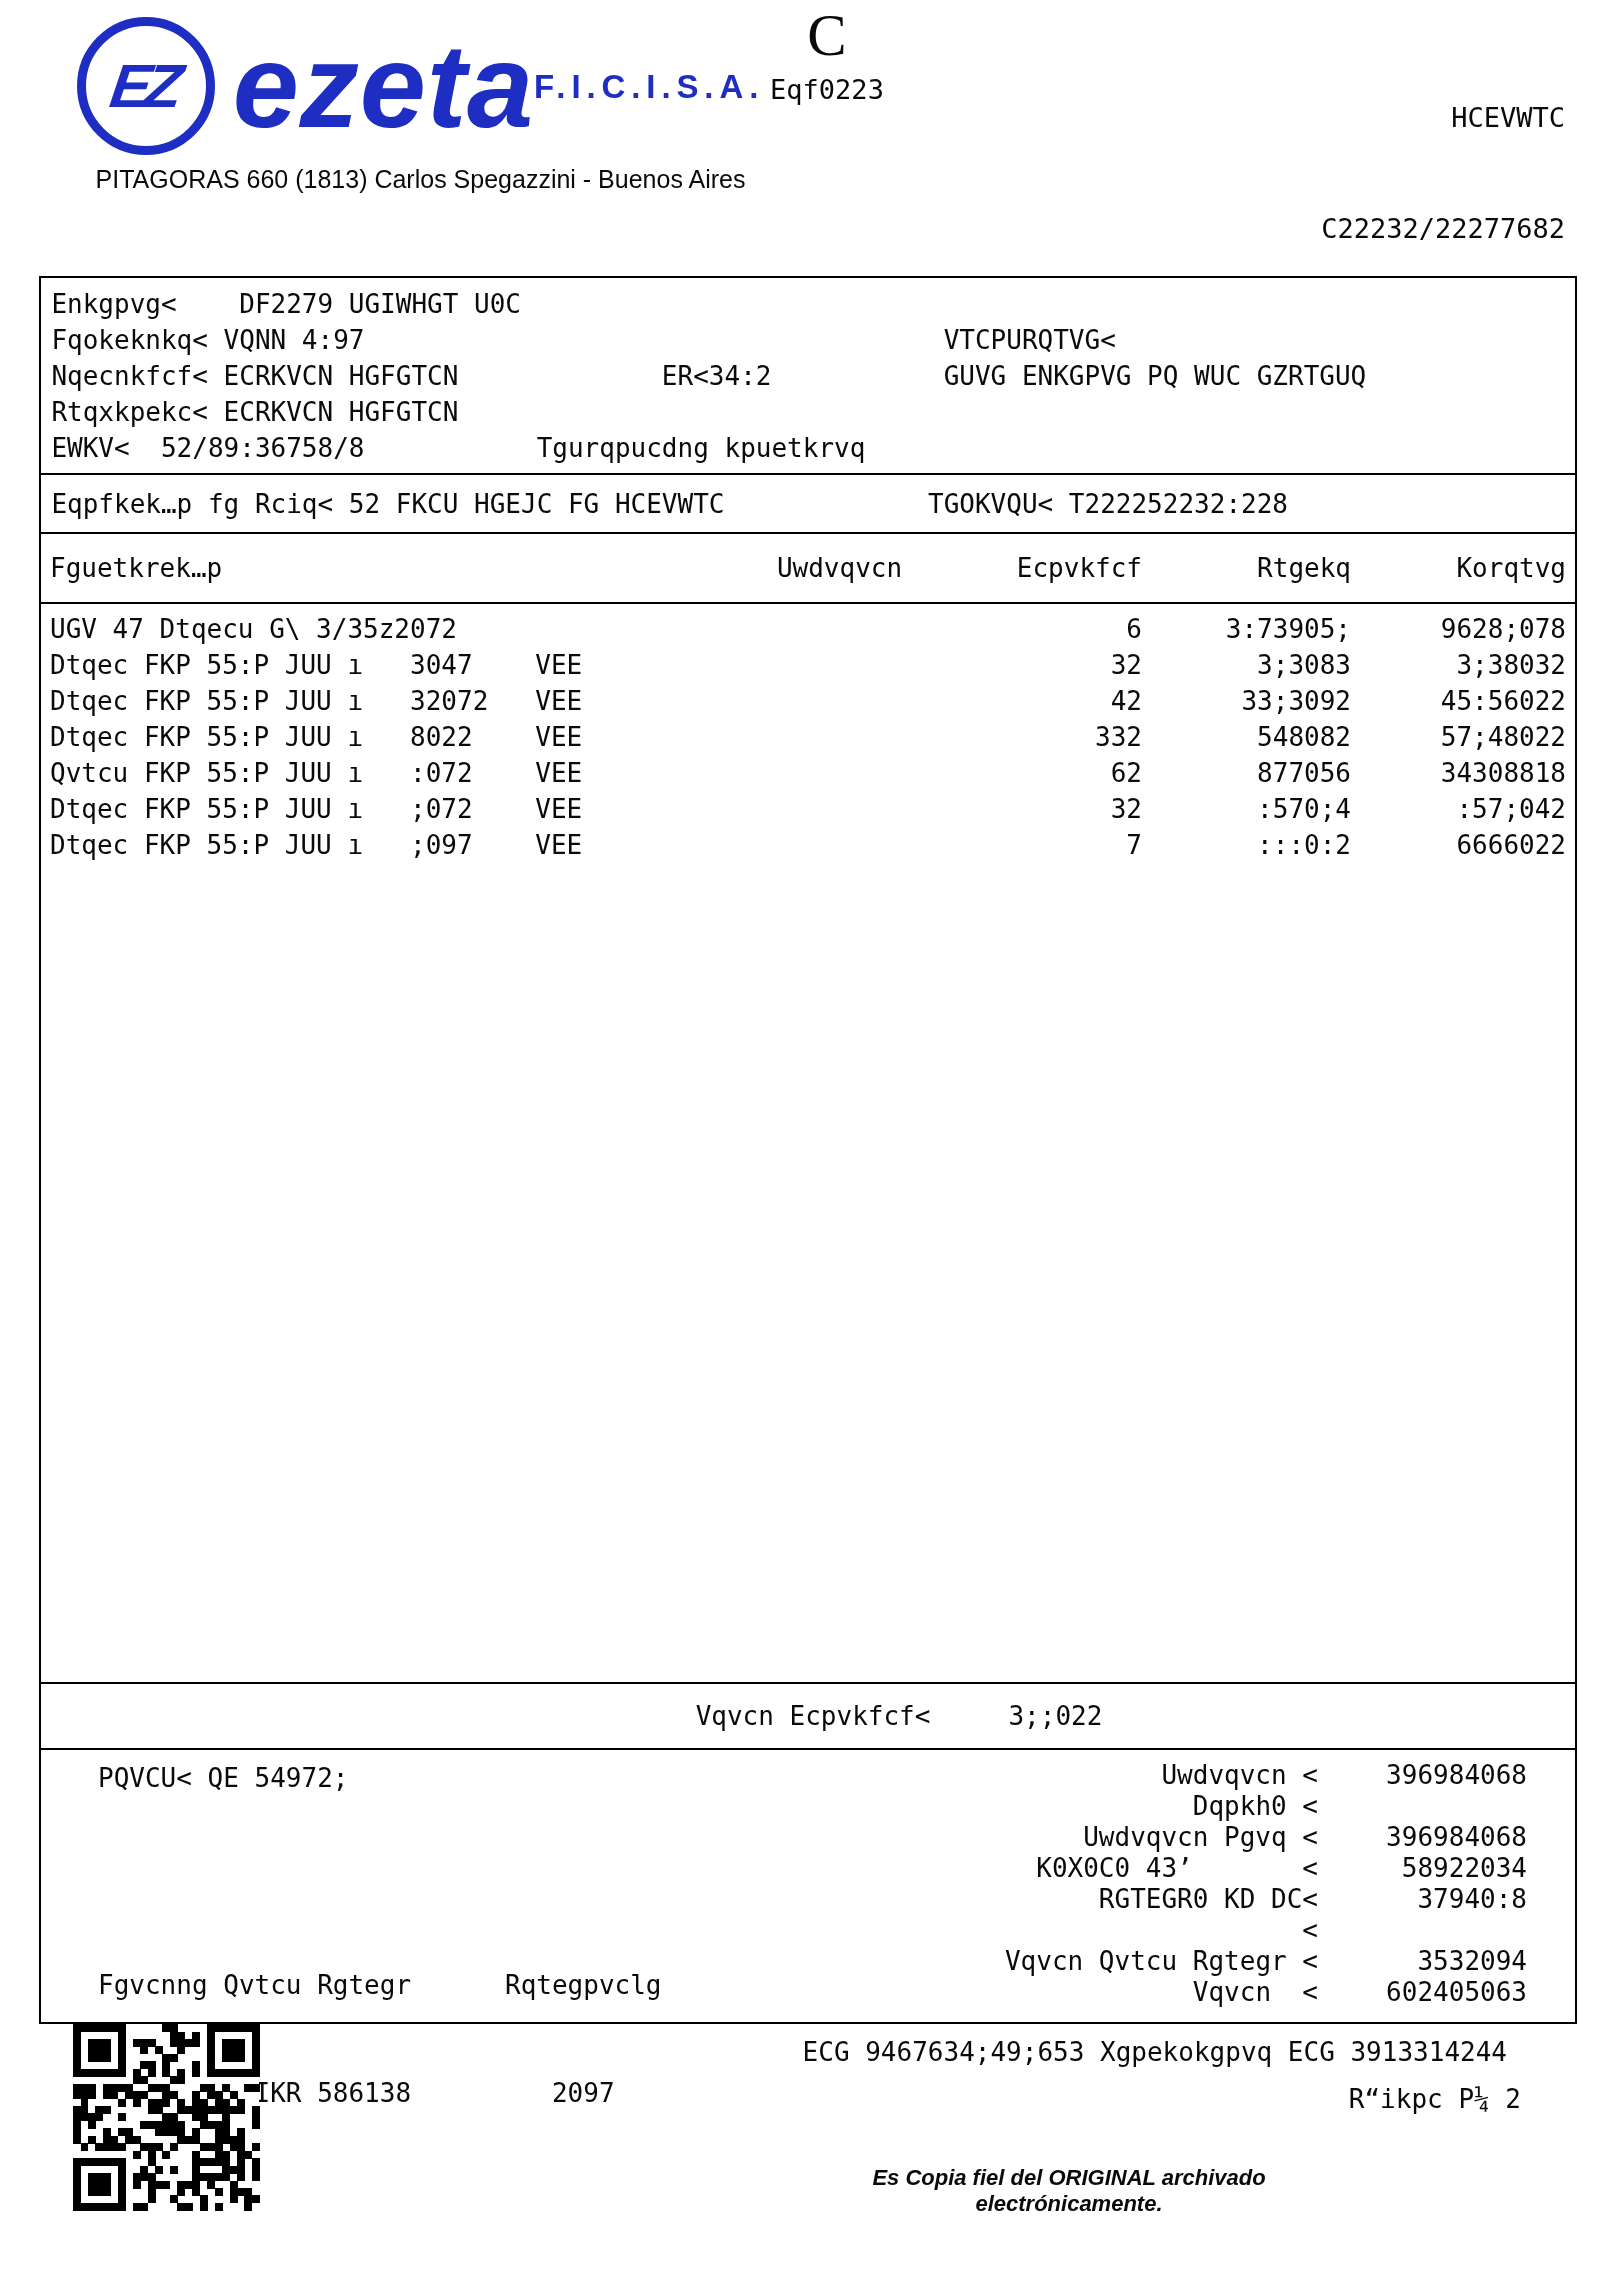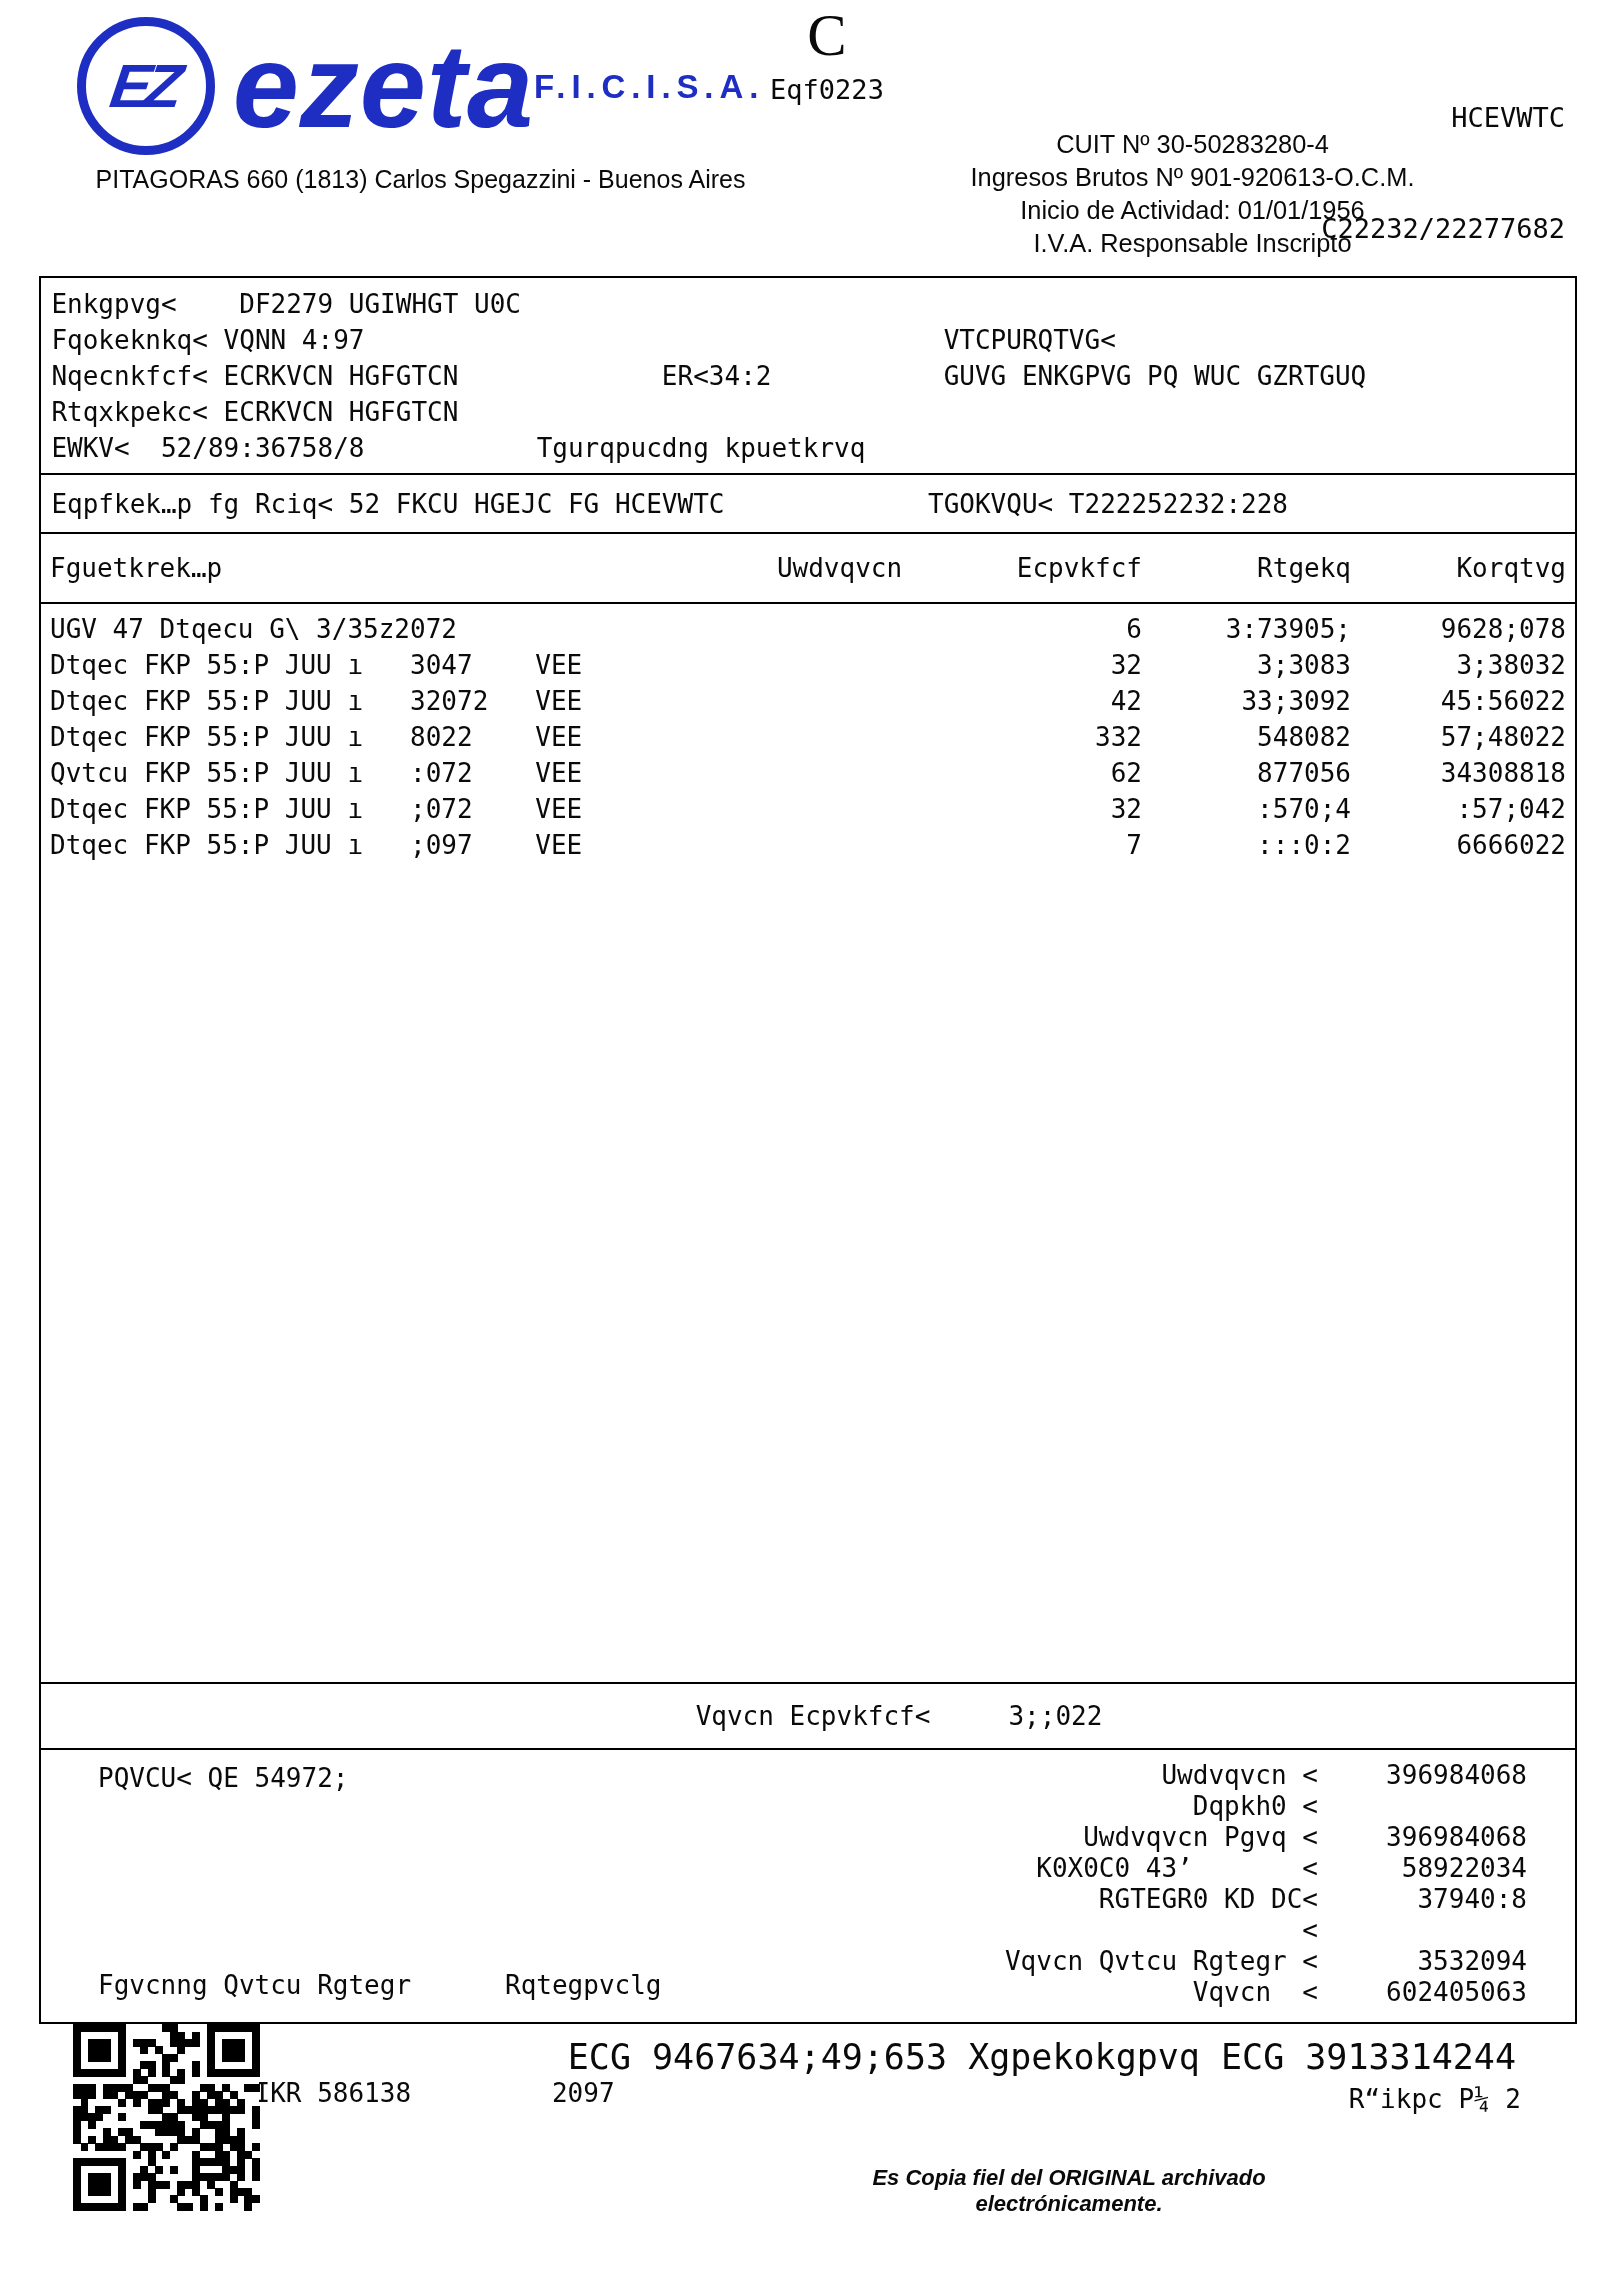--- a/index.html
+++ b/index.html
@@ -51,21 +51,21 @@
   .sum-notes{position:absolute;left:57px;top:13px}
   .sum-detail{position:absolute;left:57px;top:145px;line-height:36px}
   .sum-right{position:absolute;right:48px;top:10.4px}
   .sum-row{display:flex;line-height:31px}
   .sum-lbl{width:417px;text-align:right;white-space:pre}
   .sum-val{width:209px;text-align:right;white-space:pre}
 
   
   .qr{position:absolute;left:73px;top:2024px;width:186px;height:186px;background:#fff}
   .qr div{position:absolute;background:#000}
-  .cae{position:absolute;right:100px;top:2037px;font-size:35px}
+  .cae{position:absolute;right:109px;top:2037px;font-size:26px}
   .pageline{position:absolute;right:95px;top:2084px;font-size:26px}
   .copy-note{position:absolute;left:802px;top:2165px;width:534px;text-align:center;
              font-weight:bold;font-style:italic;font-size:22px}
 </style>
 </head>
 <body>
 
 <div class="page">
 
   <div class="brand">
@@ -85,26 +85,20 @@
     <div class="doc-letter">C</div>
     <div class="doc-code mono">Eqf0223</div>
   </div>
 
   <div class="doc-right mono">
     <div>HCEVWTC</div>
     <div>C22232/22277682</div>
     <div>2913314244</div>
   </div>
 
-  <div class="fiscal">
-    <div>CUIT Nº 30-50283280-4</div>
-    <div>Ingresos Brutos Nº 901-920613-O.C.M.</div>
-    <div>Inicio de Actividad: 01/01/1956</div>
-    <div>I.V.A. Responsable Inscripto</div>
-  </div>
 
   <div class="sheet">
 
     <div class="box cust">
       <div>
           <div class="mono">Enkgpvg&lt;    DF2279 UGIWHGT U0C</div>
           <div class="mono">Fqokeknkq&lt; VQNN 4:97                                     VTCPURQTVG&lt;</div>
           <div class="mono">Nqecnkfcf&lt; ECRKVCN HGFGTCN             ER&lt;34:2           GUVG ENKGPVG PQ WUC GZRTGUQ</div>
           <div class="mono">Rtqxkpekc&lt; ECRKVCN HGFGTCN</div>
           <div class="mono">EWKV&lt;  52/89:36758/8           Tgurqpucdng kpuetkrvq</div>

